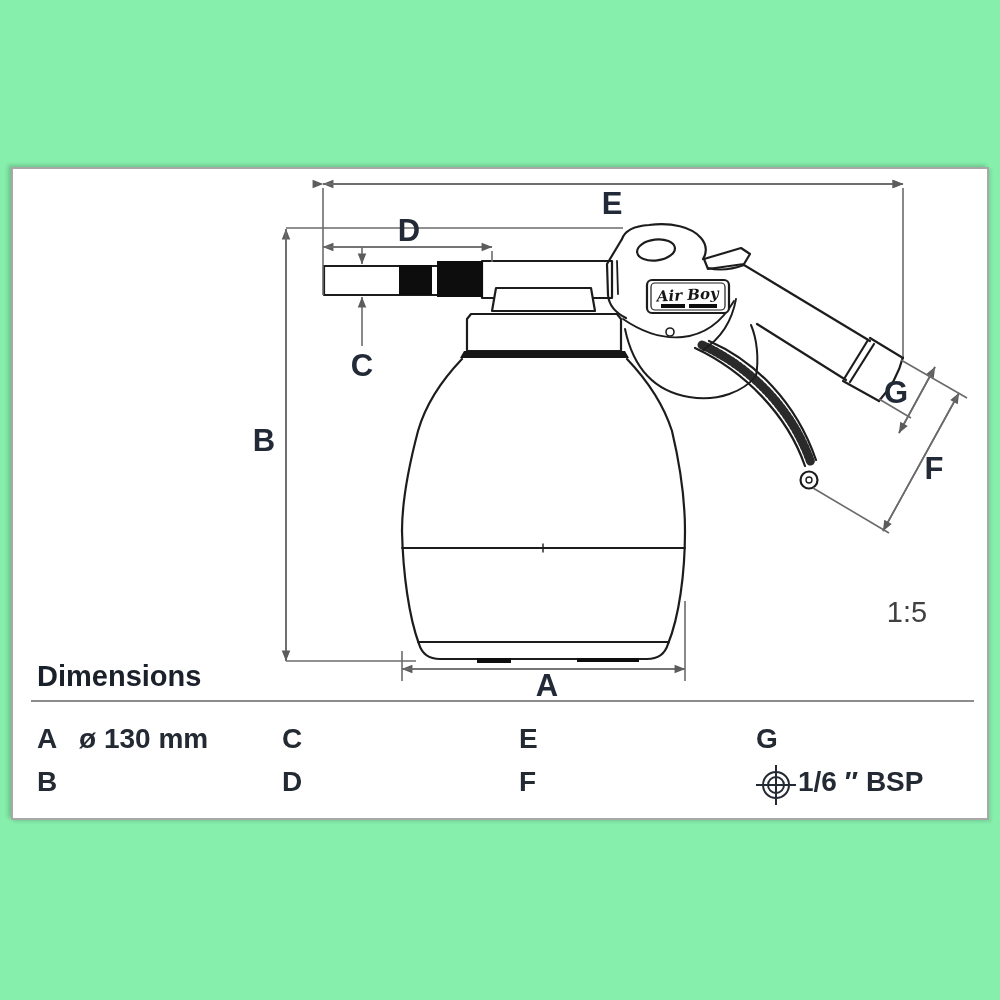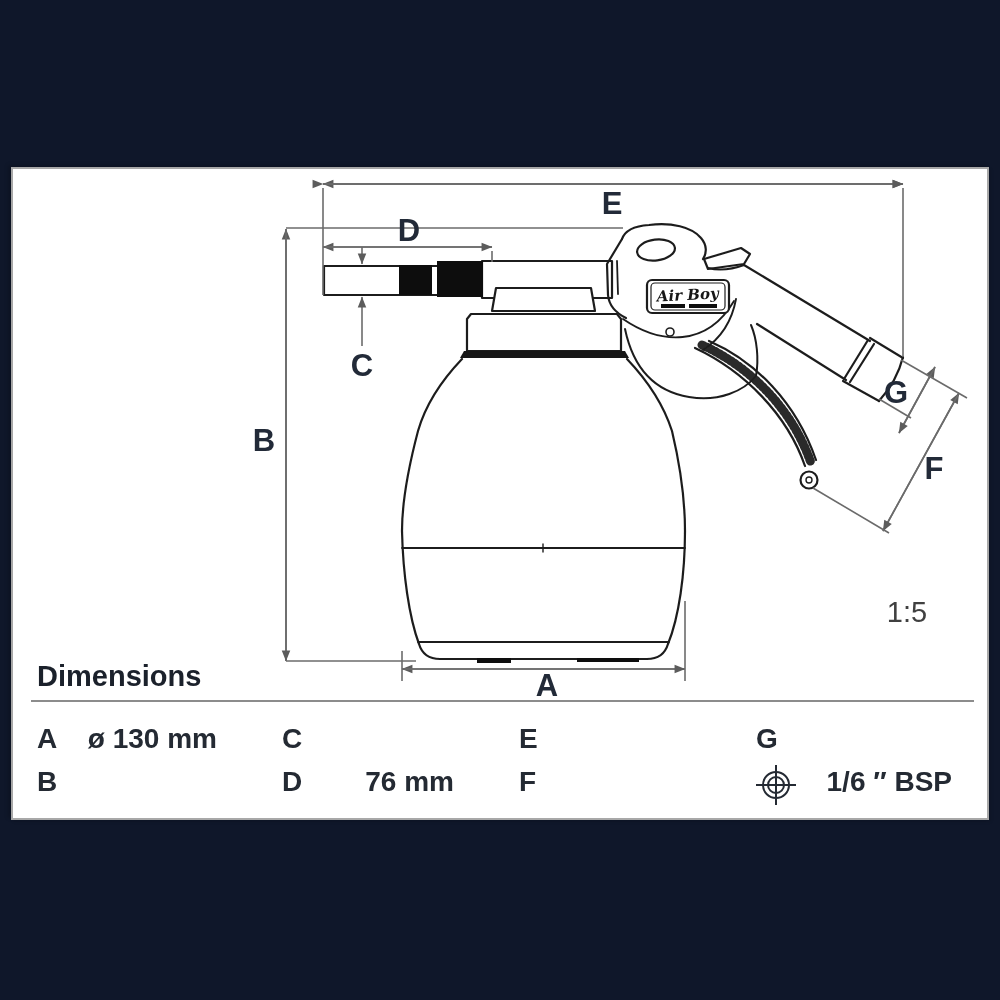--- a/index.html
+++ b/index.html
@@ -1,32 +1,32 @@
 <!DOCTYPE html>
 <html><head>
 <meta charset="utf-8">
 <style>
   html,body{margin:0;padding:0;background:#ffffff;}
-  .page{position:relative;width:1000px;height:1000px;background:#0f172a;overflow:hidden;
+  .page{position:relative;width:1000px;height:1000px;background:#86efac;overflow:hidden;
         font-family:"Liberation Sans", sans-serif;}
   .panel{position:absolute;left:11px;top:167px;width:978px;height:653px;background:#ffffff;
          border:2px solid #a8a8a8;box-sizing:border-box;
          box-shadow:-3px -2px 4px rgba(0,0,0,.18), 2px 2px 3px rgba(0,0,0,.10);}
   .panel svg{position:absolute;left:0;top:0;}
   .dim-label{font-family:"Liberation Sans",sans-serif;font-size:31px;font-weight:bold;fill:#232b38;}
   .scale-label{font-family:"Liberation Sans",sans-serif;font-size:29px;font-weight:normal;fill:#3f3f3f;}
   .logo-text{font-family:"DejaVu Serif",serif;font-style:italic;font-weight:bold;font-size:15px;fill:#141414;}
   .tbl-title{position:absolute;left:24px;top:491px;font-size:29px;font-weight:bold;color:#1b212b;}
   .tbl-rule{position:absolute;left:18px;top:531px;width:943px;height:2px;background:#8c8c8c;}
   .tbl-row{position:absolute;height:36px;line-height:36px;font-size:28px;color:#242a33;}
   .row1{top:552px;}  .row2{top:595px;}
   .grp{position:absolute;top:0;display:flex;}
   .g1{left:24px;width:180px;} .g2{left:269px;width:172px;} .g3{left:506px;width:180px;} .g4{left:743px;width:196px;}
   .cell-letter{width:42px;font-weight:bold;flex:0 0 auto;}
-  .cell-value{flex:1 1 auto;text-align:right;font-weight:bold;}
+  .cell-value{flex:1 1 auto;text-align:left;font-weight:bold;}
   .sym-wrap{width:42px;flex:0 0 auto;display:flex;align-items:center;}
 </style>
 </head>
 <body>
 <div class="page">
 
 <div class="panel">
   <svg width="974" height="649" viewBox="0 0 974 649">
     <defs>
       <marker id="arw" viewBox="0 0 10 10" refX="9.3" refY="5" markerWidth="12" markerHeight="7" orient="auto">
@@ -173,21 +173,20 @@
       <span class="cell-letter">G</span>
     </div>
   </div>
 
   <div class="tbl-row row2">
     <div class="grp g1">
       <span class="cell-letter">B</span>
     </div>
     <div class="grp g2">
       <span class="cell-letter">D</span>
-      <span class="cell-value">76 mm</span>
     </div>
     <div class="grp g3">
       <span class="cell-letter">F</span>
     </div>
     <div class="grp g4">
       <span class="sym-wrap">
         <svg width="42" height="42" viewBox="0 0 42 42">
           <g stroke="#242a33" stroke-width="2" fill="none">
             <circle cx="20" cy="21" r="13"></circle>
             <circle cx="20" cy="21" r="8"></circle>

